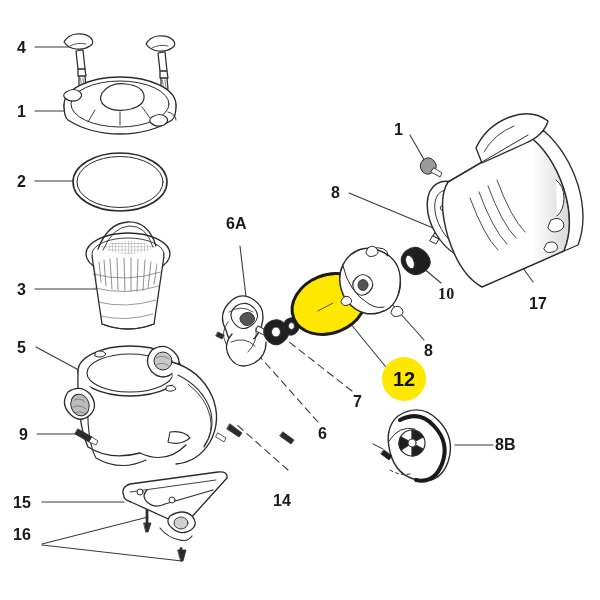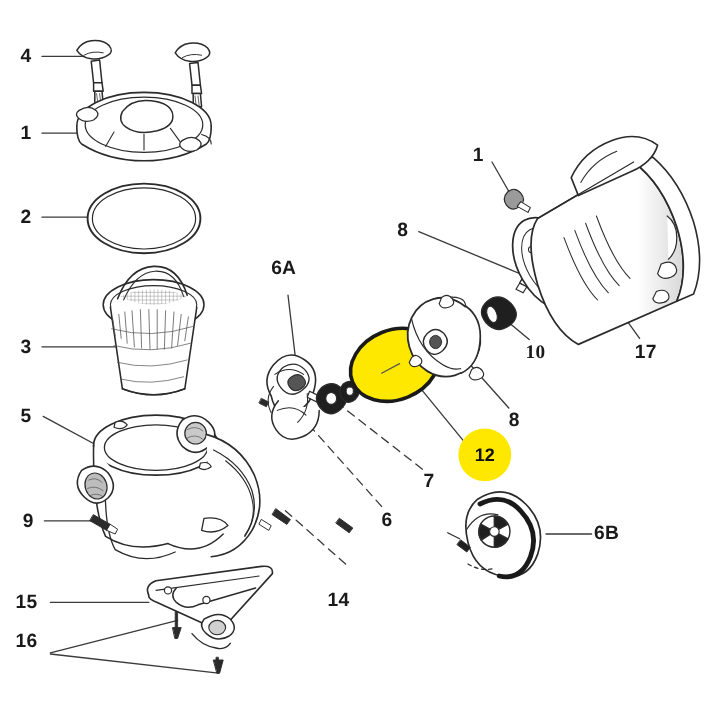--- a/index.html
+++ b/index.html
@@ -36,21 +36,21 @@
     letter-spacing: 0.2px;
   }
   .hl-badge {
     position: absolute;
     border-radius: 50%;
     display: flex;
     align-items: center;
     justify-content: center;
     font-family: "Liberation Sans", sans-serif;
     font-weight: bold;
-    font-size: 15px;
+    font-size: 20px;
     color: #111111;
   }
 </style>
 </head>
 <body>
 
 <div id="diagram-root">
 
   <svg id="diagram-svg" viewBox="0 0 600 600">
     <defs>
@@ -321,18 +321,18 @@
   <div class="callout-label" style="left:13px;  top:495px;">15</div>
   <div class="callout-label" style="left:13px;  top:527px;">16</div>
   <div class="callout-label" style="left:226px; top:216px;">6A</div>
   <div class="callout-label" style="left:318px; top:426px;">6</div>
   <div class="callout-label" style="left:353px; top:394px;">7</div>
   <div class="callout-label" style="left:273px; top:493px;">14</div>
   <div class="callout-label" style="left:424px; top:343px;">8</div>
   <div class="callout-label" style="left:438px; top:286px;font-family:Liberation Serif, serif;">10</div>
   <div class="callout-label" style="left:331px; top:185px;">8</div>
   <div class="callout-label" style="left:394px; top:122px;">1</div>
-  <div class="callout-label" style="left:529px; top:286px;">17</div>
-  <div class="callout-label" style="left:495px; top:437px;">6B</div>
+  <div class="callout-label" style="left:529px; top:296px;">17</div>
+  <div class="callout-label" style="left:495px; top:437px;">8B</div>
 
   <div class="hl-badge" style="left:382px; top:357px; width:44px; height:44px; background:#FFE800;">12</div>
 
 </div>
 
 </body></html>

